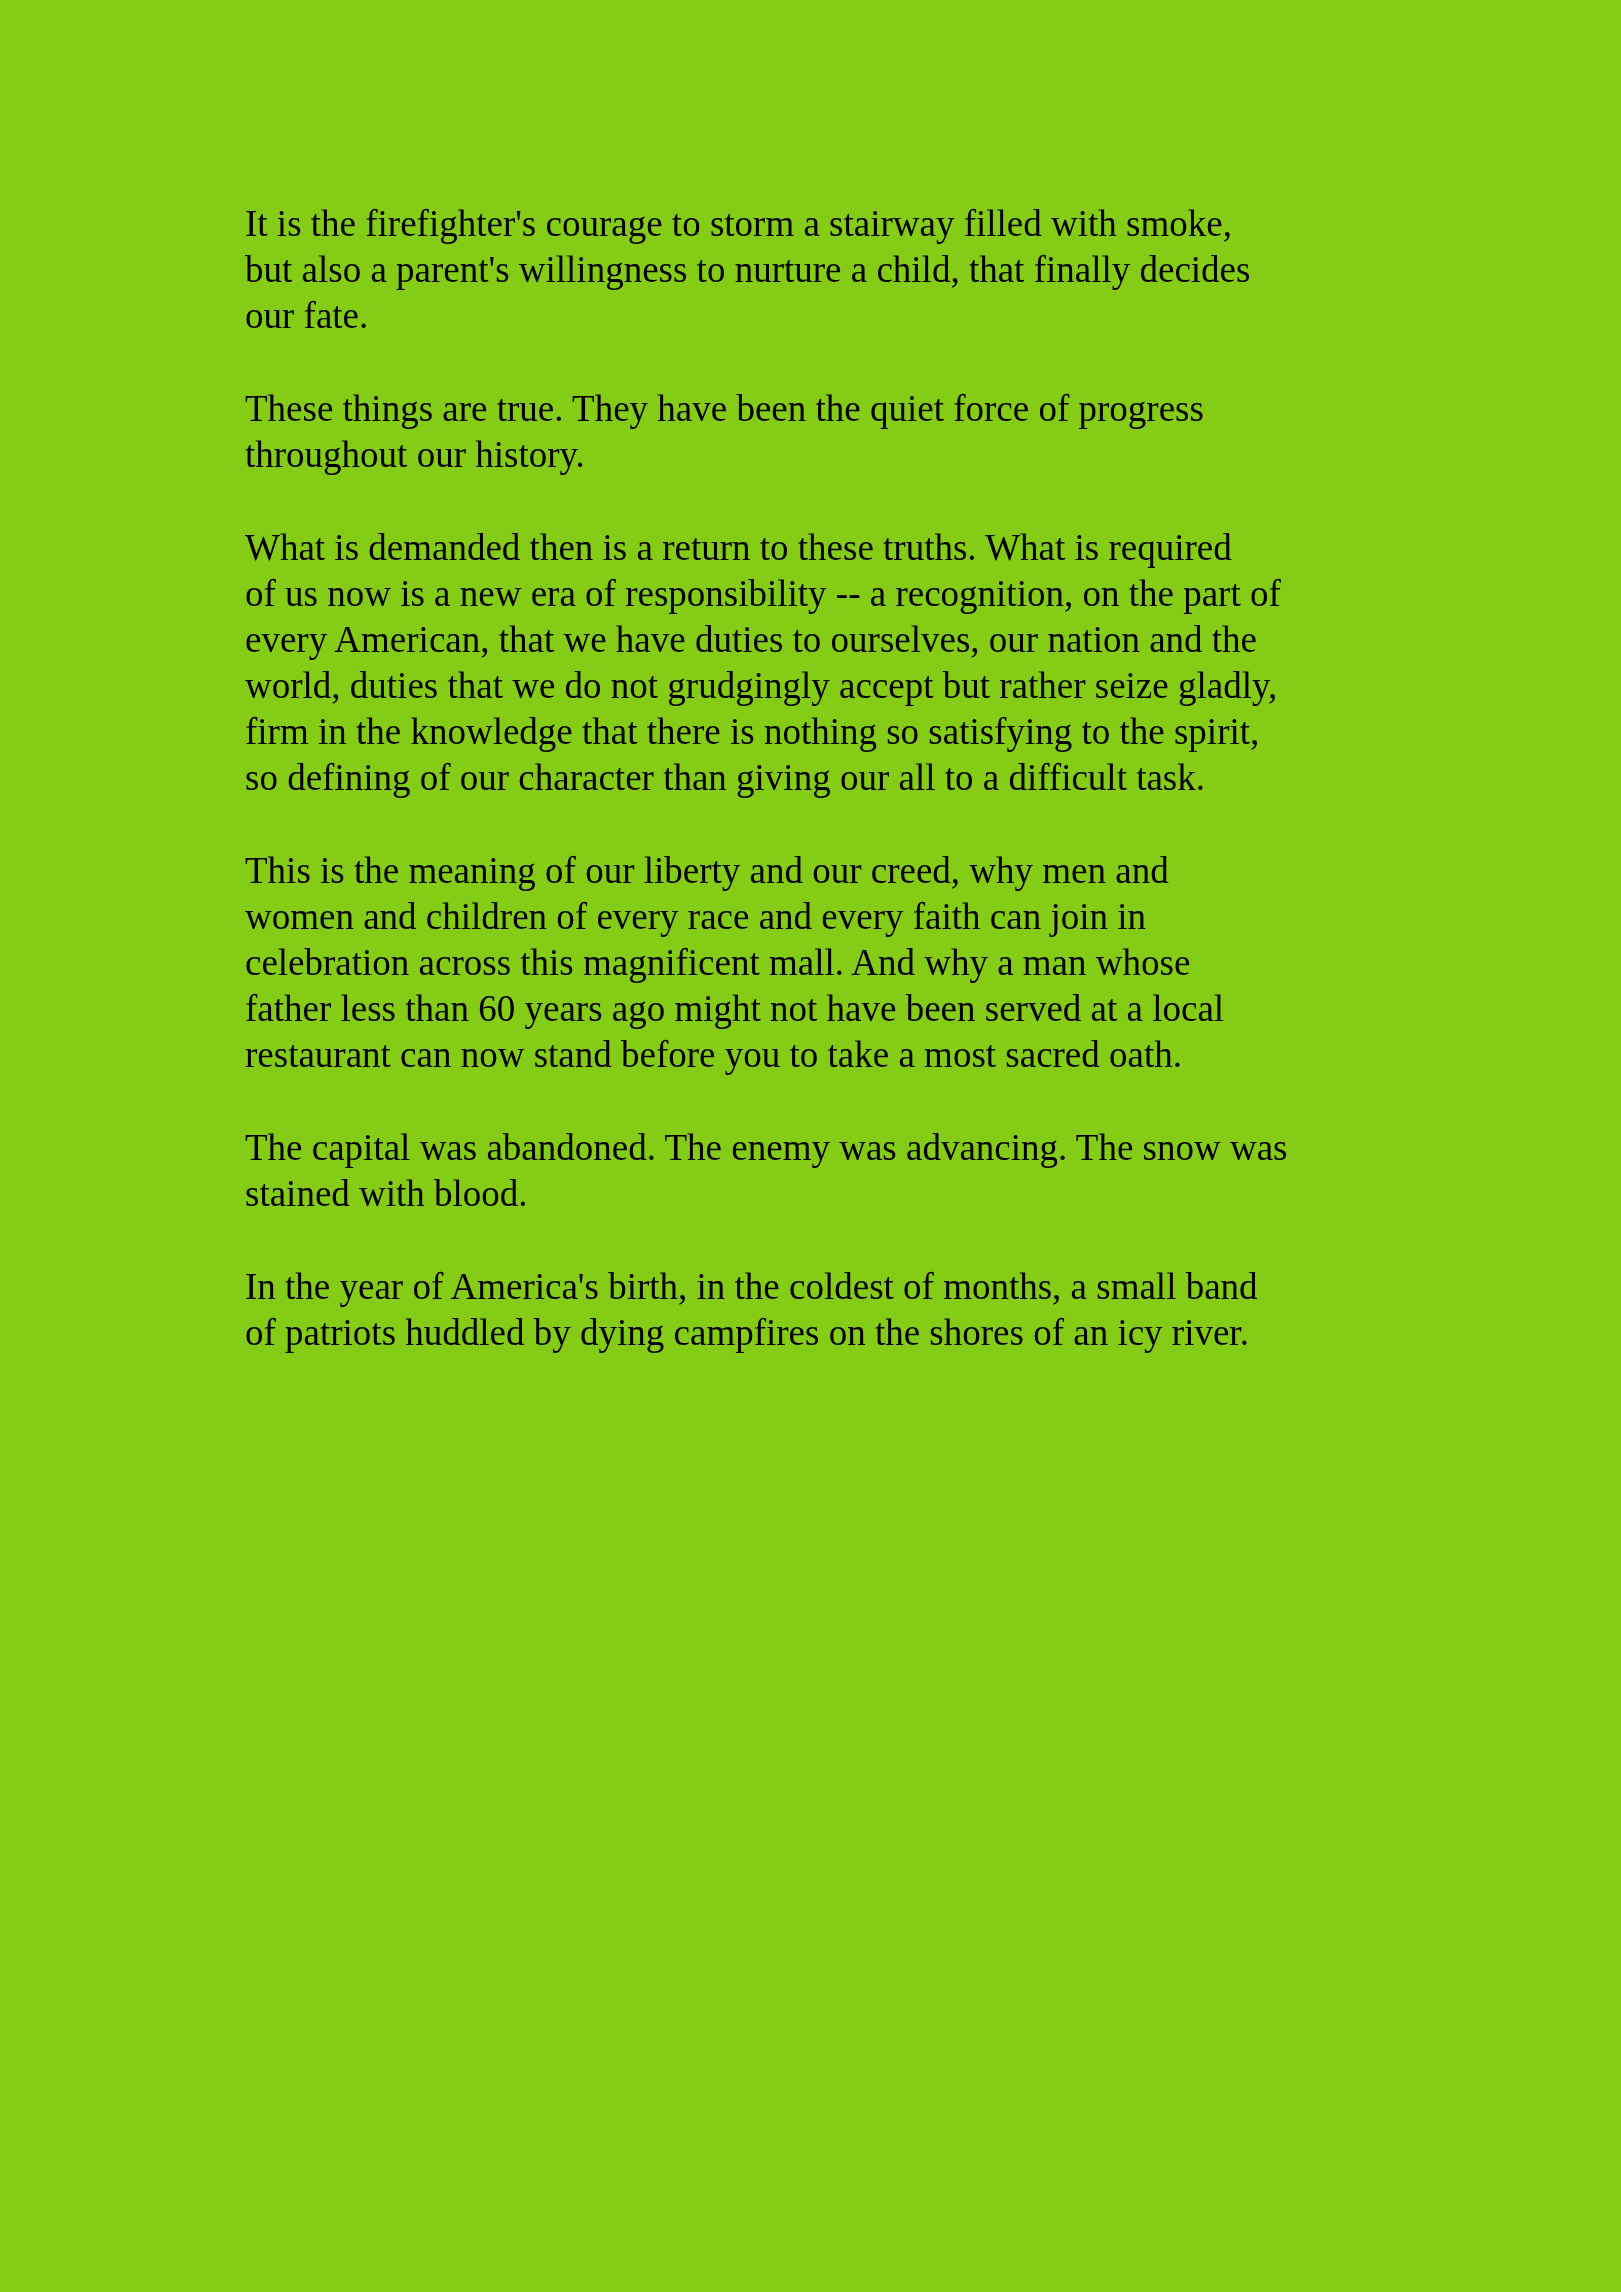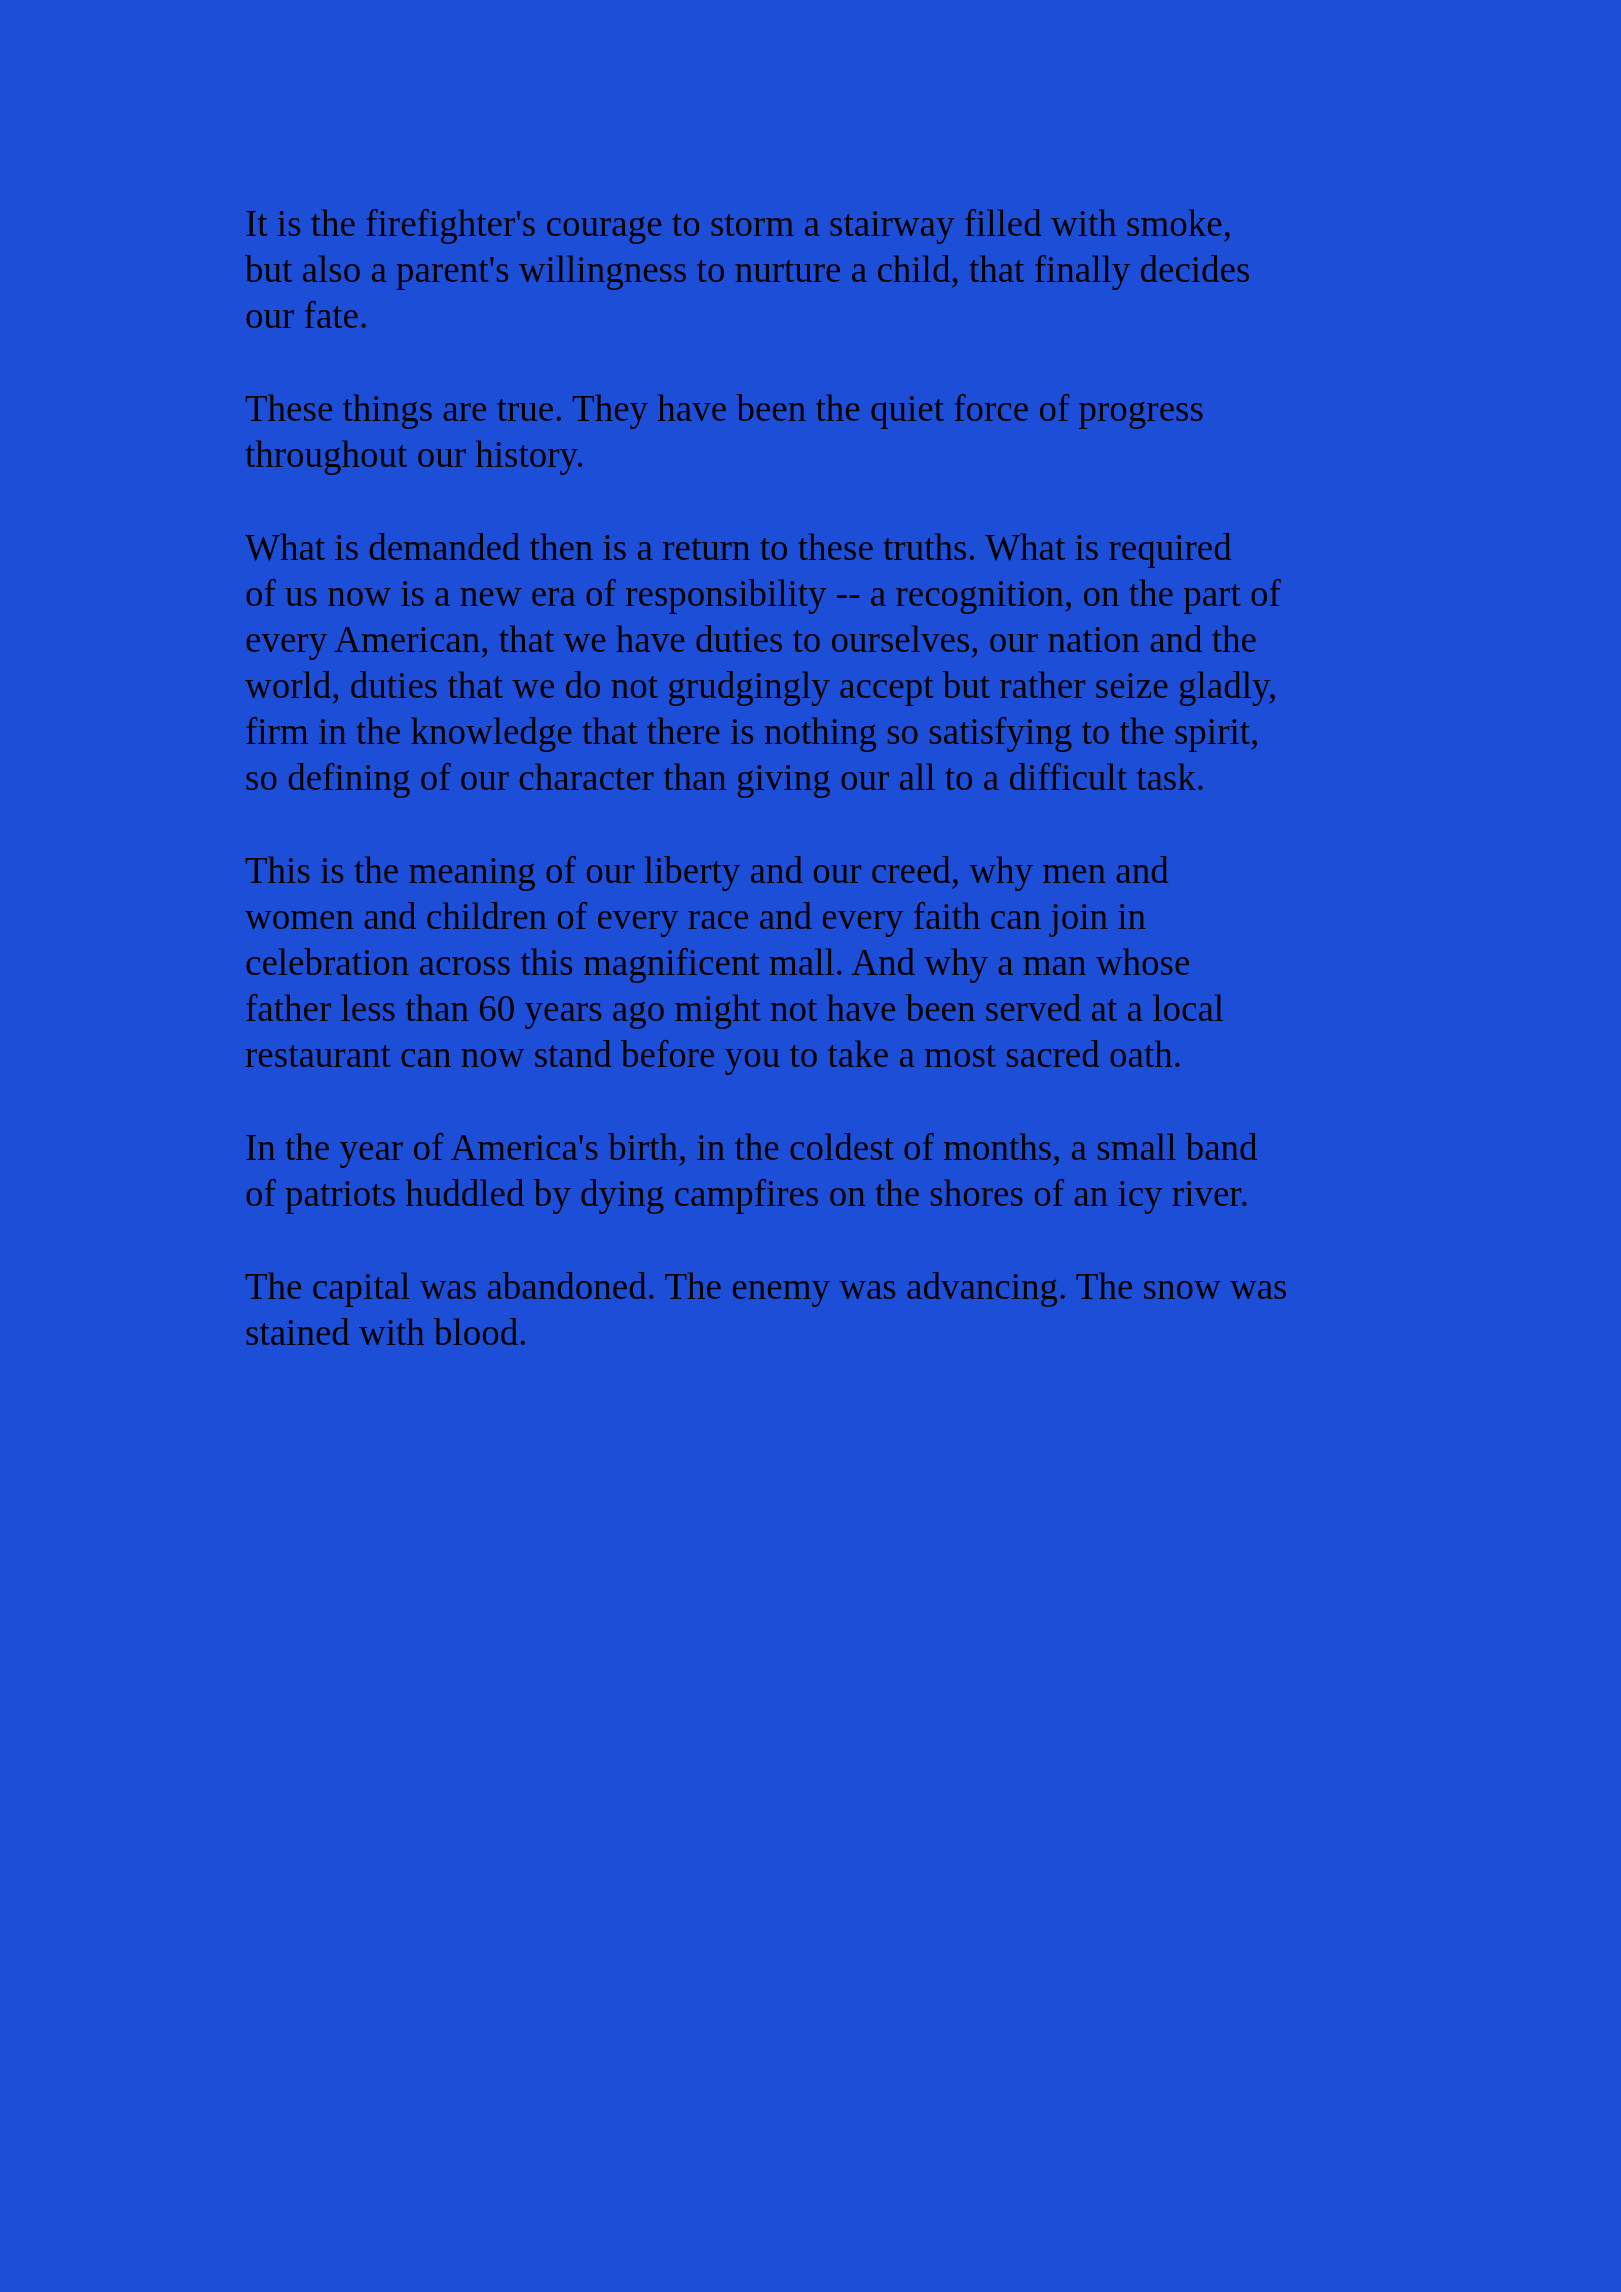--- a/index.html
+++ b/index.html
@@ -12,21 +12,21 @@
     height: 2293px;
     position: relative;
     font-family: "Liberation Serif", "DejaVu Serif", serif;
   }
   .page {
     position: absolute;
     top: 0;
     left: 0;
     width: 1621px;
     height: 2293px;
-    background: #1d4ed8;
+    background: #84cc16;
     box-sizing: border-box;
     padding: 201px 23.5px 0 245px;
   }
   .content {
     width: 1353px;
   }
   p.para {
     margin: 0 0 47px 0;
     font-size: 37px;
     line-height: 46px;
@@ -49,19 +49,19 @@
 of us now is a new era of responsibility -- a recognition, on the part of
 every American, that we have duties to ourselves, our nation and the
 world, duties that we do not grudgingly accept but rather seize gladly,
 firm in the knowledge that there is nothing so satisfying to the spirit,
 so defining of our character than giving our all to a difficult task.</p>
     <p class="para">This is the meaning of our liberty and our creed, why men and
 women and children of every race and every faith can join in
 celebration across this magnificent mall. And why a man whose
 father less than 60 years ago might not have been served at a local
 restaurant can now stand before you to take a most sacred oath.</p>
+    <p class="para">The capital was abandoned. The enemy was advancing. The snow was
+stained with blood.</p>
     <p class="para">In the year of America's birth, in the coldest of months, a small band
 of patriots huddled by dying campfires on the shores of an icy river.</p>
-    <p class="para">The capital was abandoned. The enemy was advancing. The snow was
-stained with blood.</p>
   </div>
 </div>
 
 
 </body></html>

